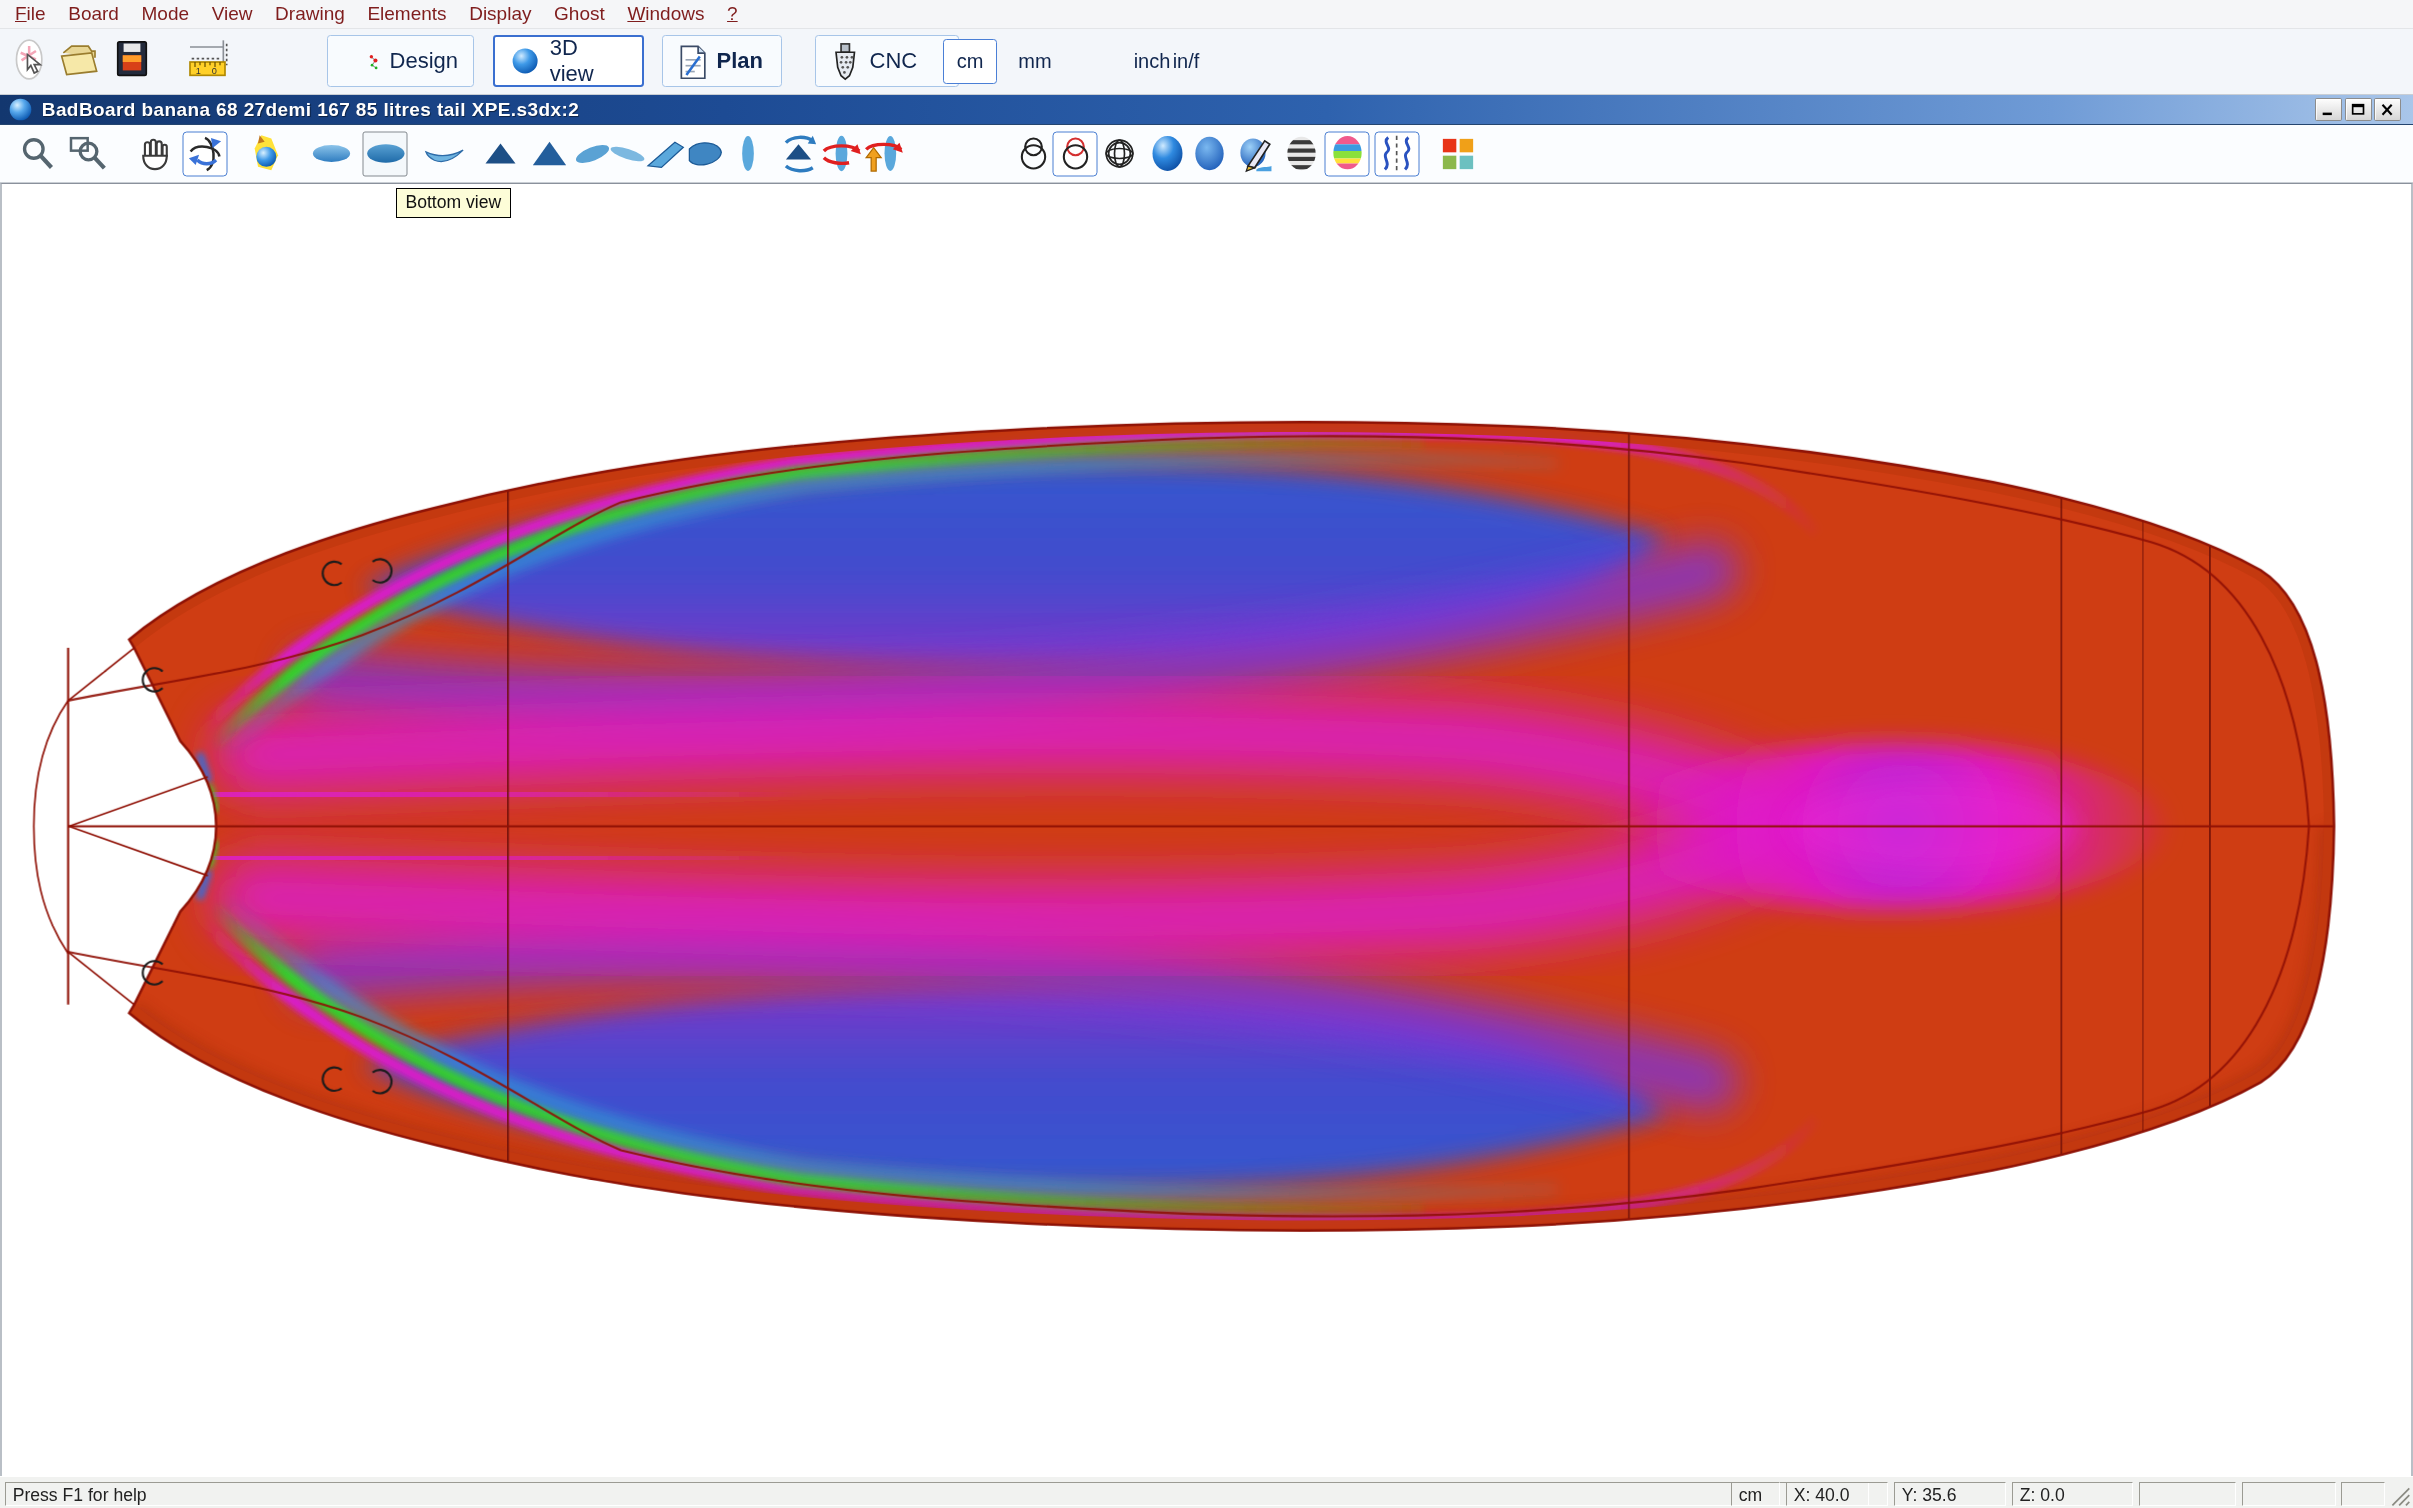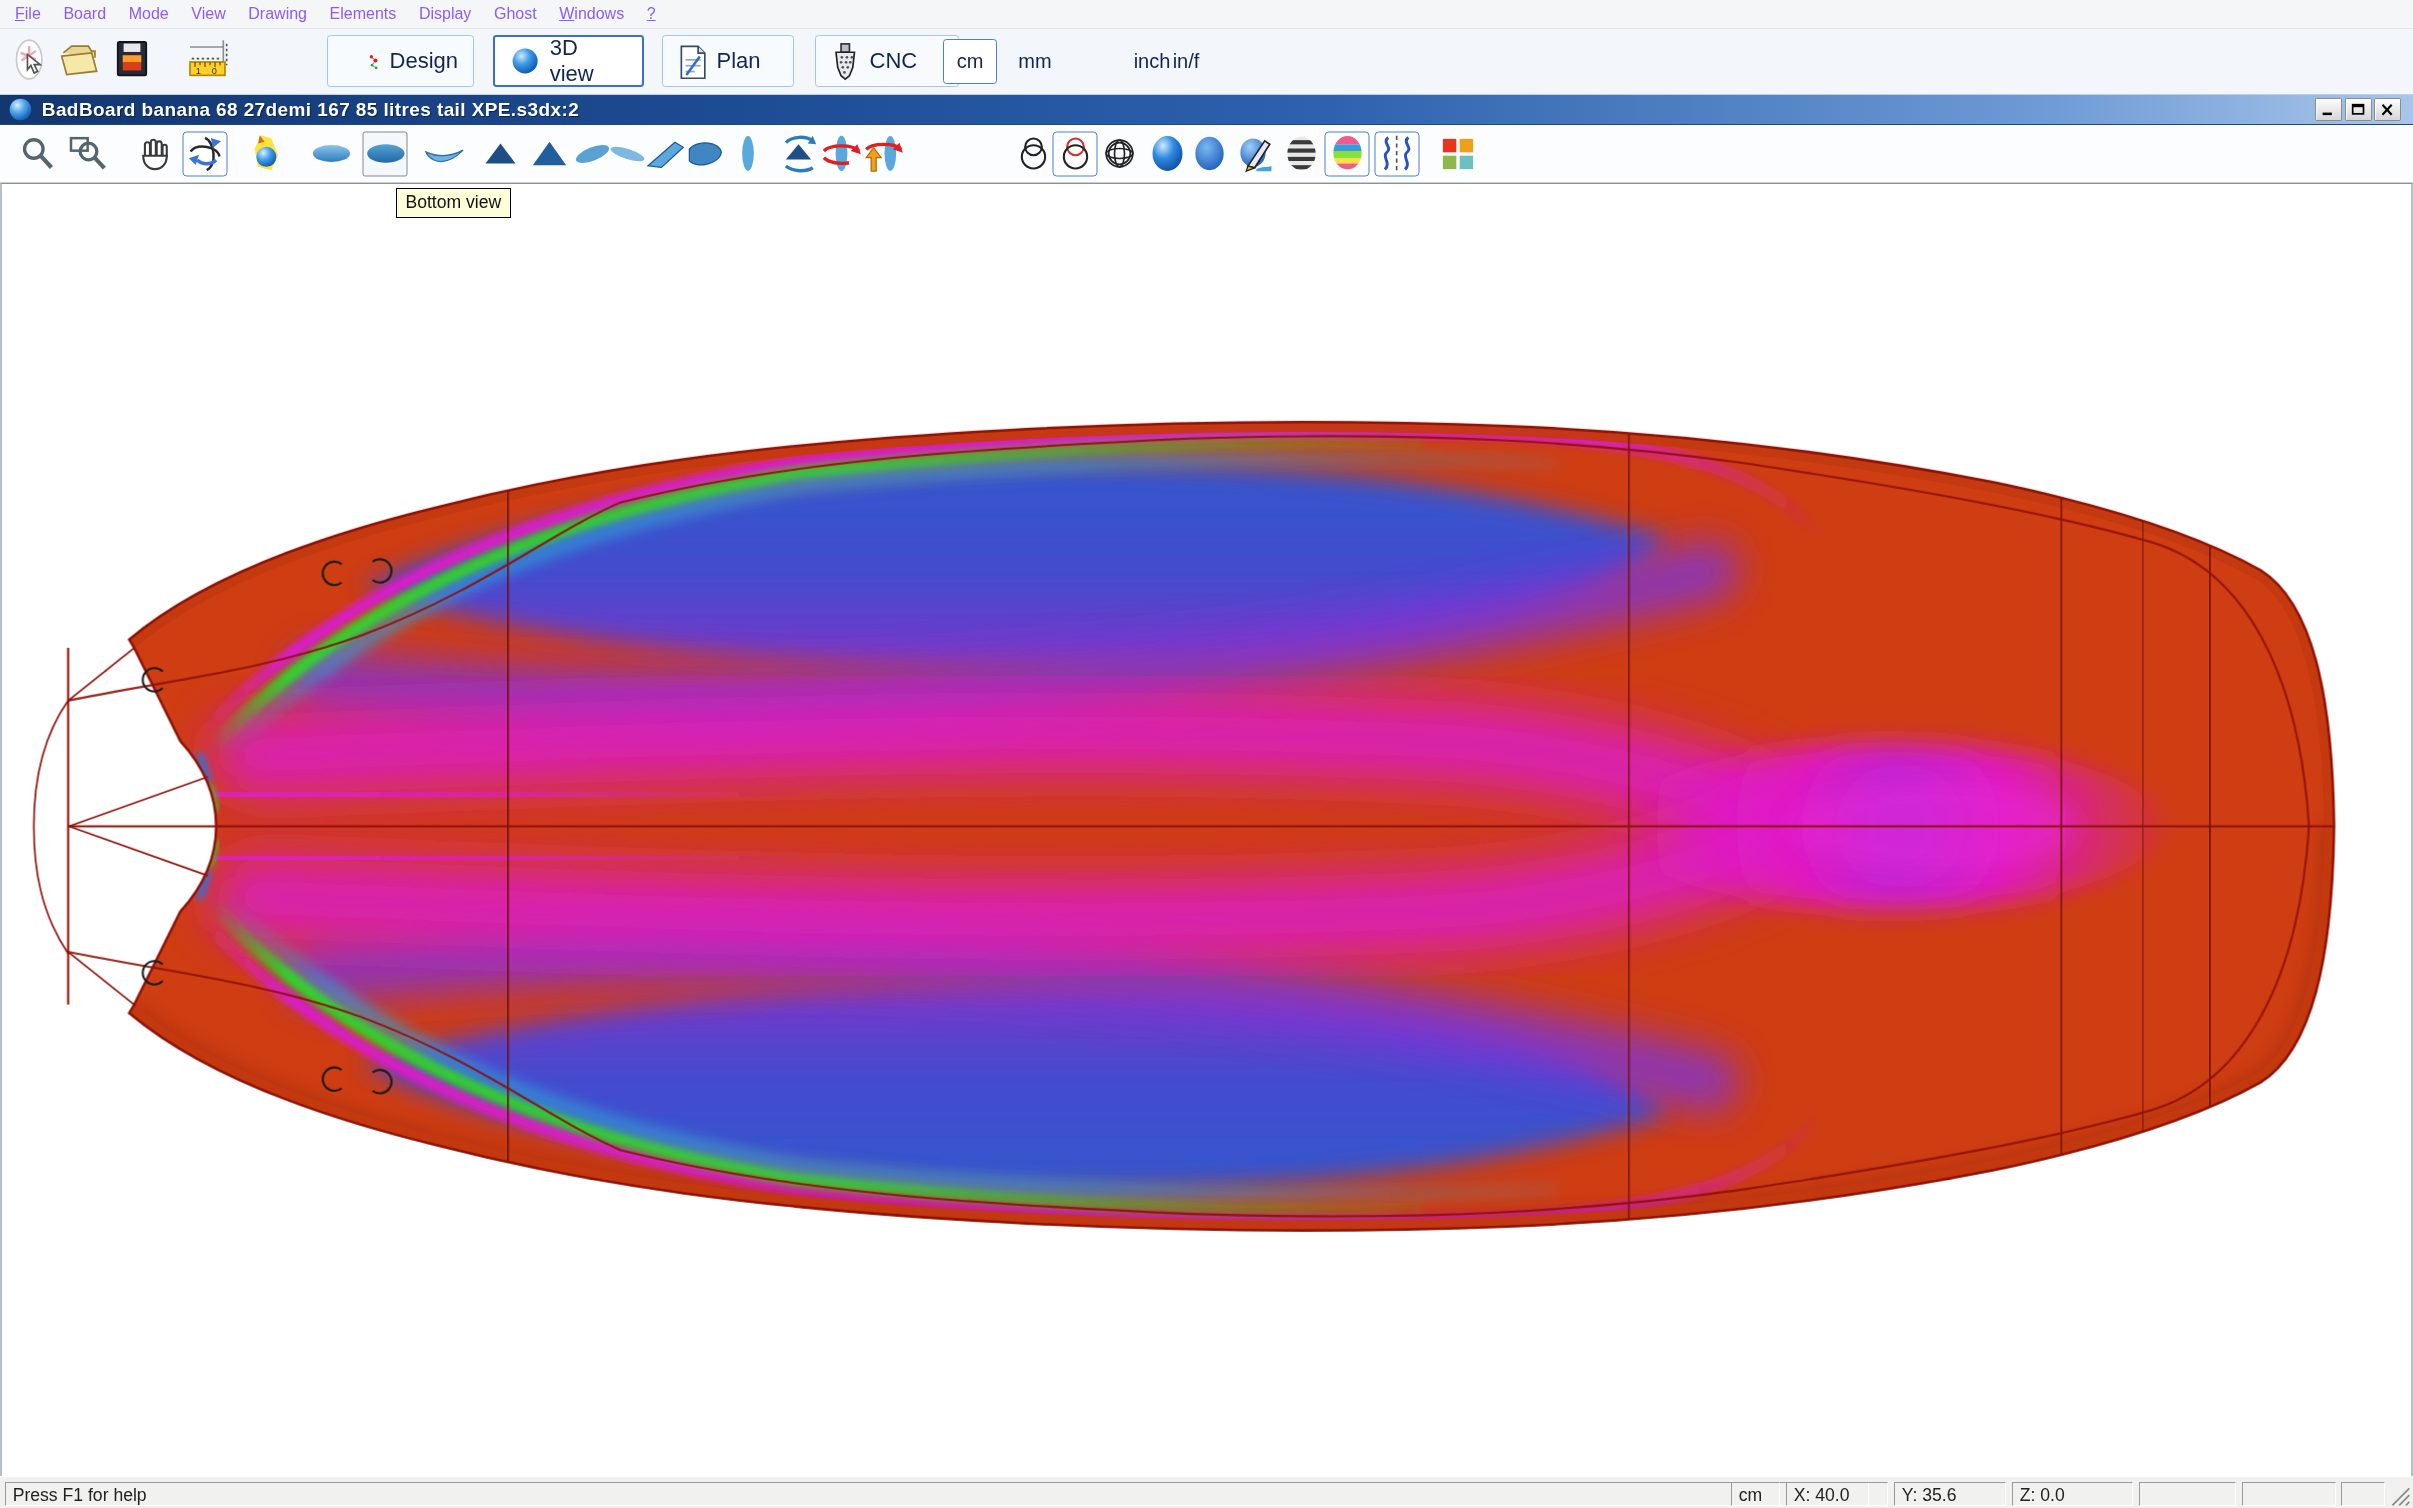--- a/index.html
+++ b/index.html
@@ -3,21 +3,21 @@
 <meta charset="utf-8">
 <style>
   * { margin:0; padding:0; box-sizing:border-box; }
   html,body { width:2413px; height:1508px; overflow:hidden;
     font-family:"Liberation Sans", sans-serif; background:#eef1f4; }
 
   
   .menubar { position:absolute; left:0; top:0; width:2413px; height:28.5px;
     background:#f5f6f8; display:flex; align-items:center; gap:22.6px;
     padding-left:15px; border-bottom:0.8px solid #e3e5e8; }
-  .menu-item { font-size:16px; color:#8b5cf6; cursor:default; white-space:pre; }
+  .menu-item { font-size:19px; color:#7f1d1d; cursor:default; white-space:pre; }
   .menu-item .mn { text-decoration:underline; }
 
   
   .toolbar1 { position:absolute; left:0; top:28.5px; width:2413px; height:66px;
     background:#f3f6fa; border-bottom:0.8px solid #c9ced4; }
   .t1-icon { position:absolute; top:50%; transform:translate(-50%,-50%); }
   .t1-btn { position:absolute; top:6.7px; height:52px; display:flex; align-items:center;
     gap:10px; padding:0 15px; background:#f8fbfe; border:1.7px solid #a7c5e8;
     border-radius:3.4px; }
   .t1-btn.active { border:2.5px solid #3a6fd0; background:#ffffff; }
@@ -153,21 +153,21 @@
           <radialGradient id="bb1" cx="35%" cy="30%" r="75%">
             <stop offset="0%" stop-color="#cfeaff"></stop>
             <stop offset="45%" stop-color="#3f9ae8"></stop>
             <stop offset="100%" stop-color="#0a57b0"></stop>
           </radialGradient>
         </defs>
       <circle cx="18" cy="18" r="15" fill="url(#bb1)"></circle>
       </svg>
     <span>3D view</span>
   </div>
-  <div class="t1-btn" style="left:662px; width:132px;">
+  <div class="t1-btn" style="left:662px; width:120px;font-weight:bold;">
     <svg width="28.5" height="37" viewBox="0 0 34 44">
       <path d="M4,4 L24,4 L32,12 L32,42 L4,42 Z" fill="#fff" stroke="#3a4a66" stroke-width="2"></path>
       <path d="M24,4 L24,12 L32,12" fill="#cfe0f2" stroke="#3a4a66" stroke-width="2"></path>
       <g stroke="#9aa6b6" stroke-width="2">
           <line x1="9" y1="20" x2="27" y2="20"></line>
           <line x1="9" y1="27" x2="27" y2="27"></line>
           <line x1="9" y1="34" x2="20" y2="34"></line>
         </g>
       <line x1="10" y1="38" x2="26" y2="16" stroke="#2a6fd0" stroke-width="3"></line>
       </svg>

